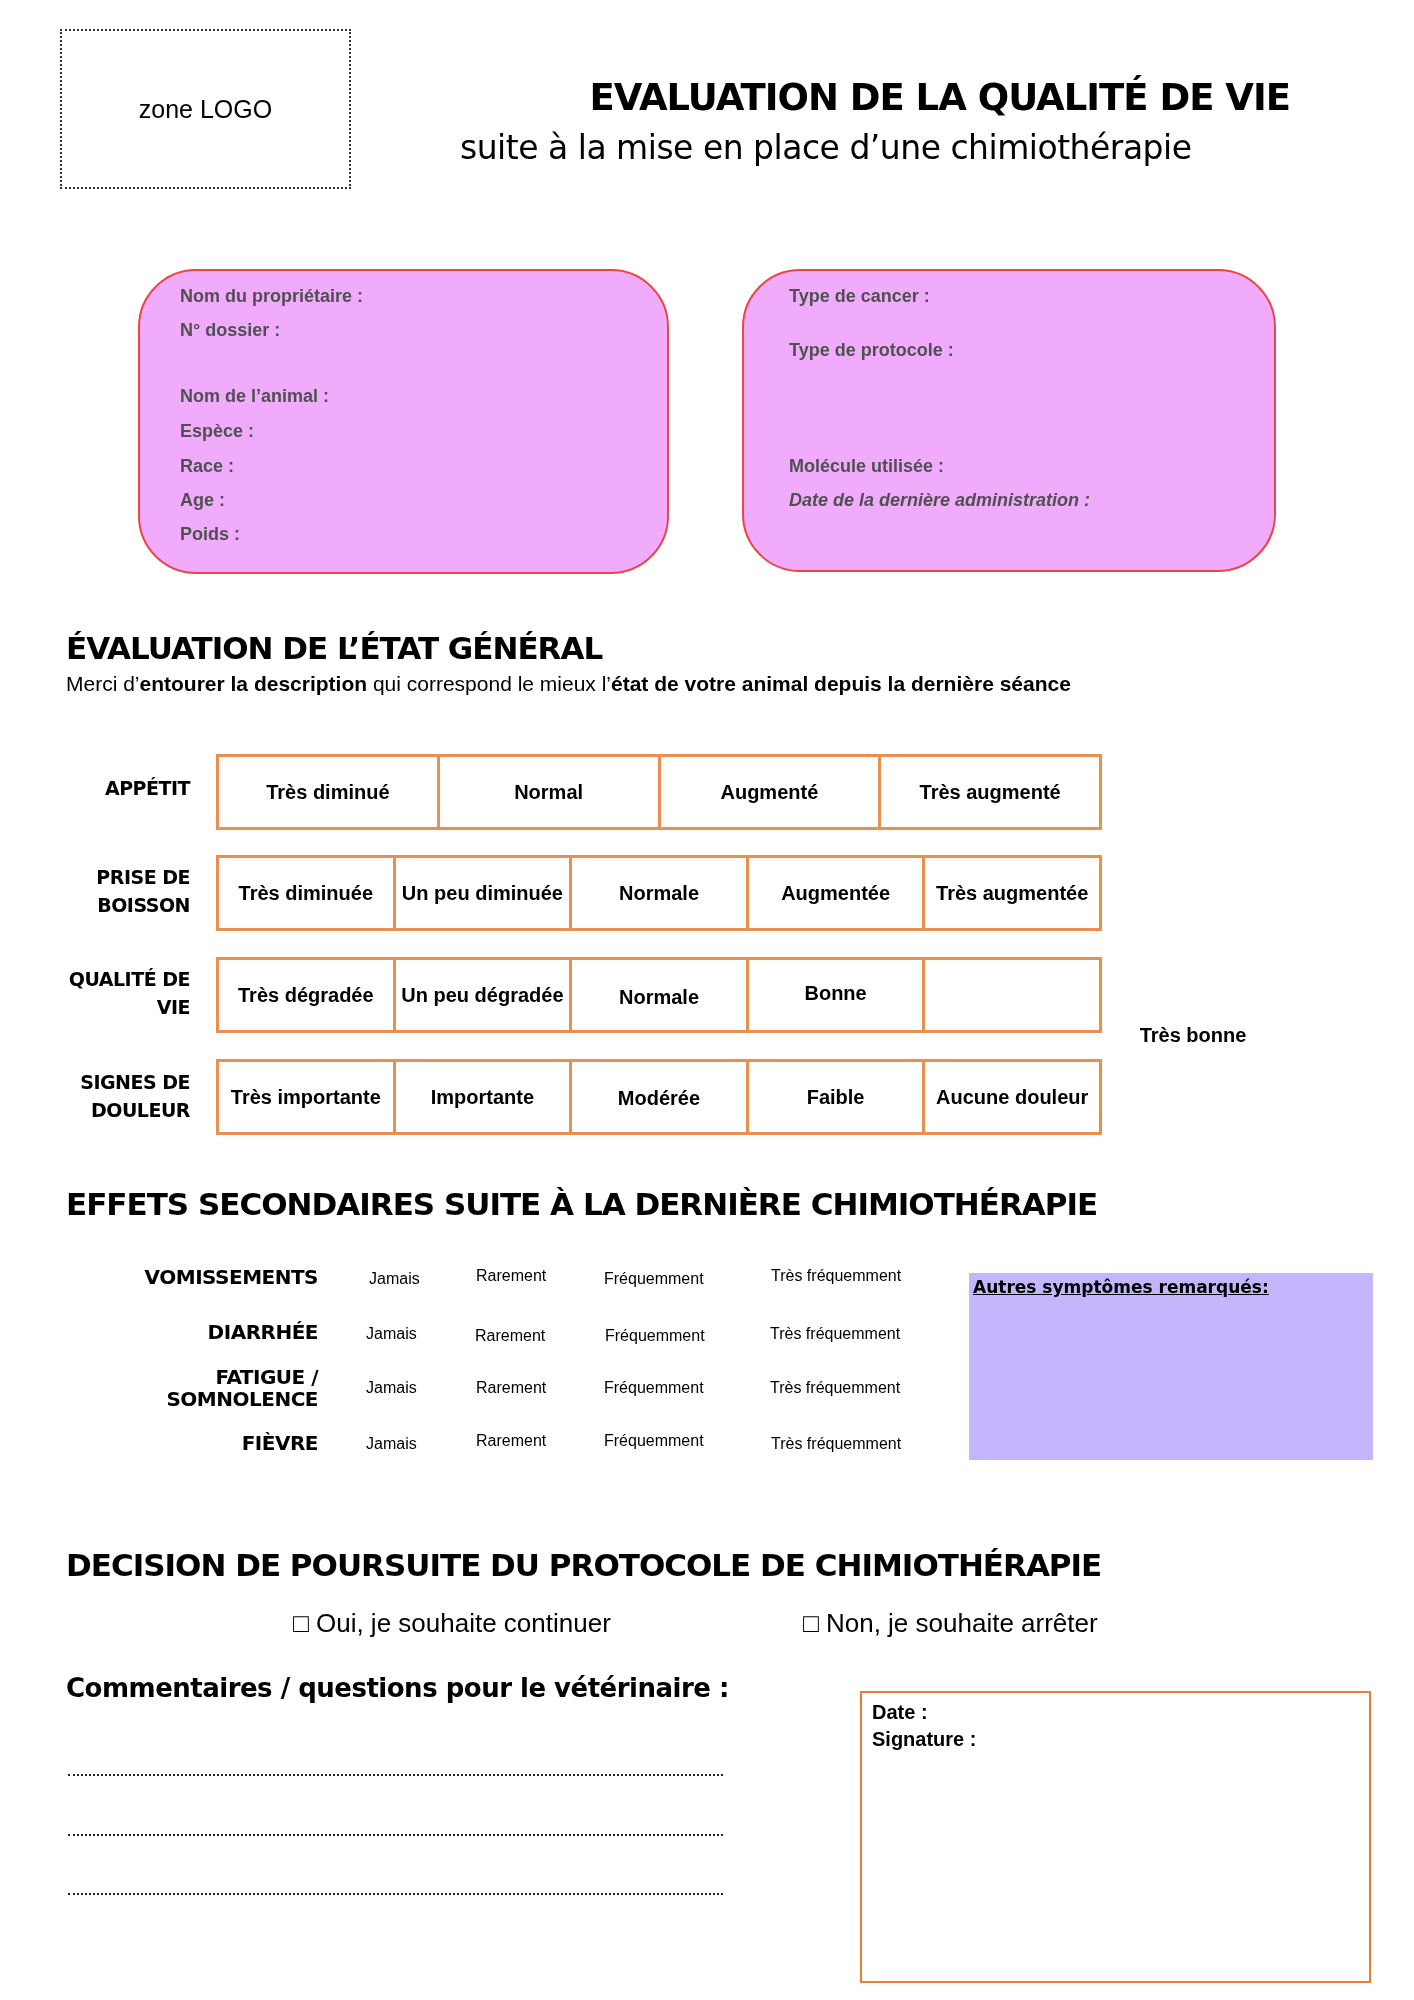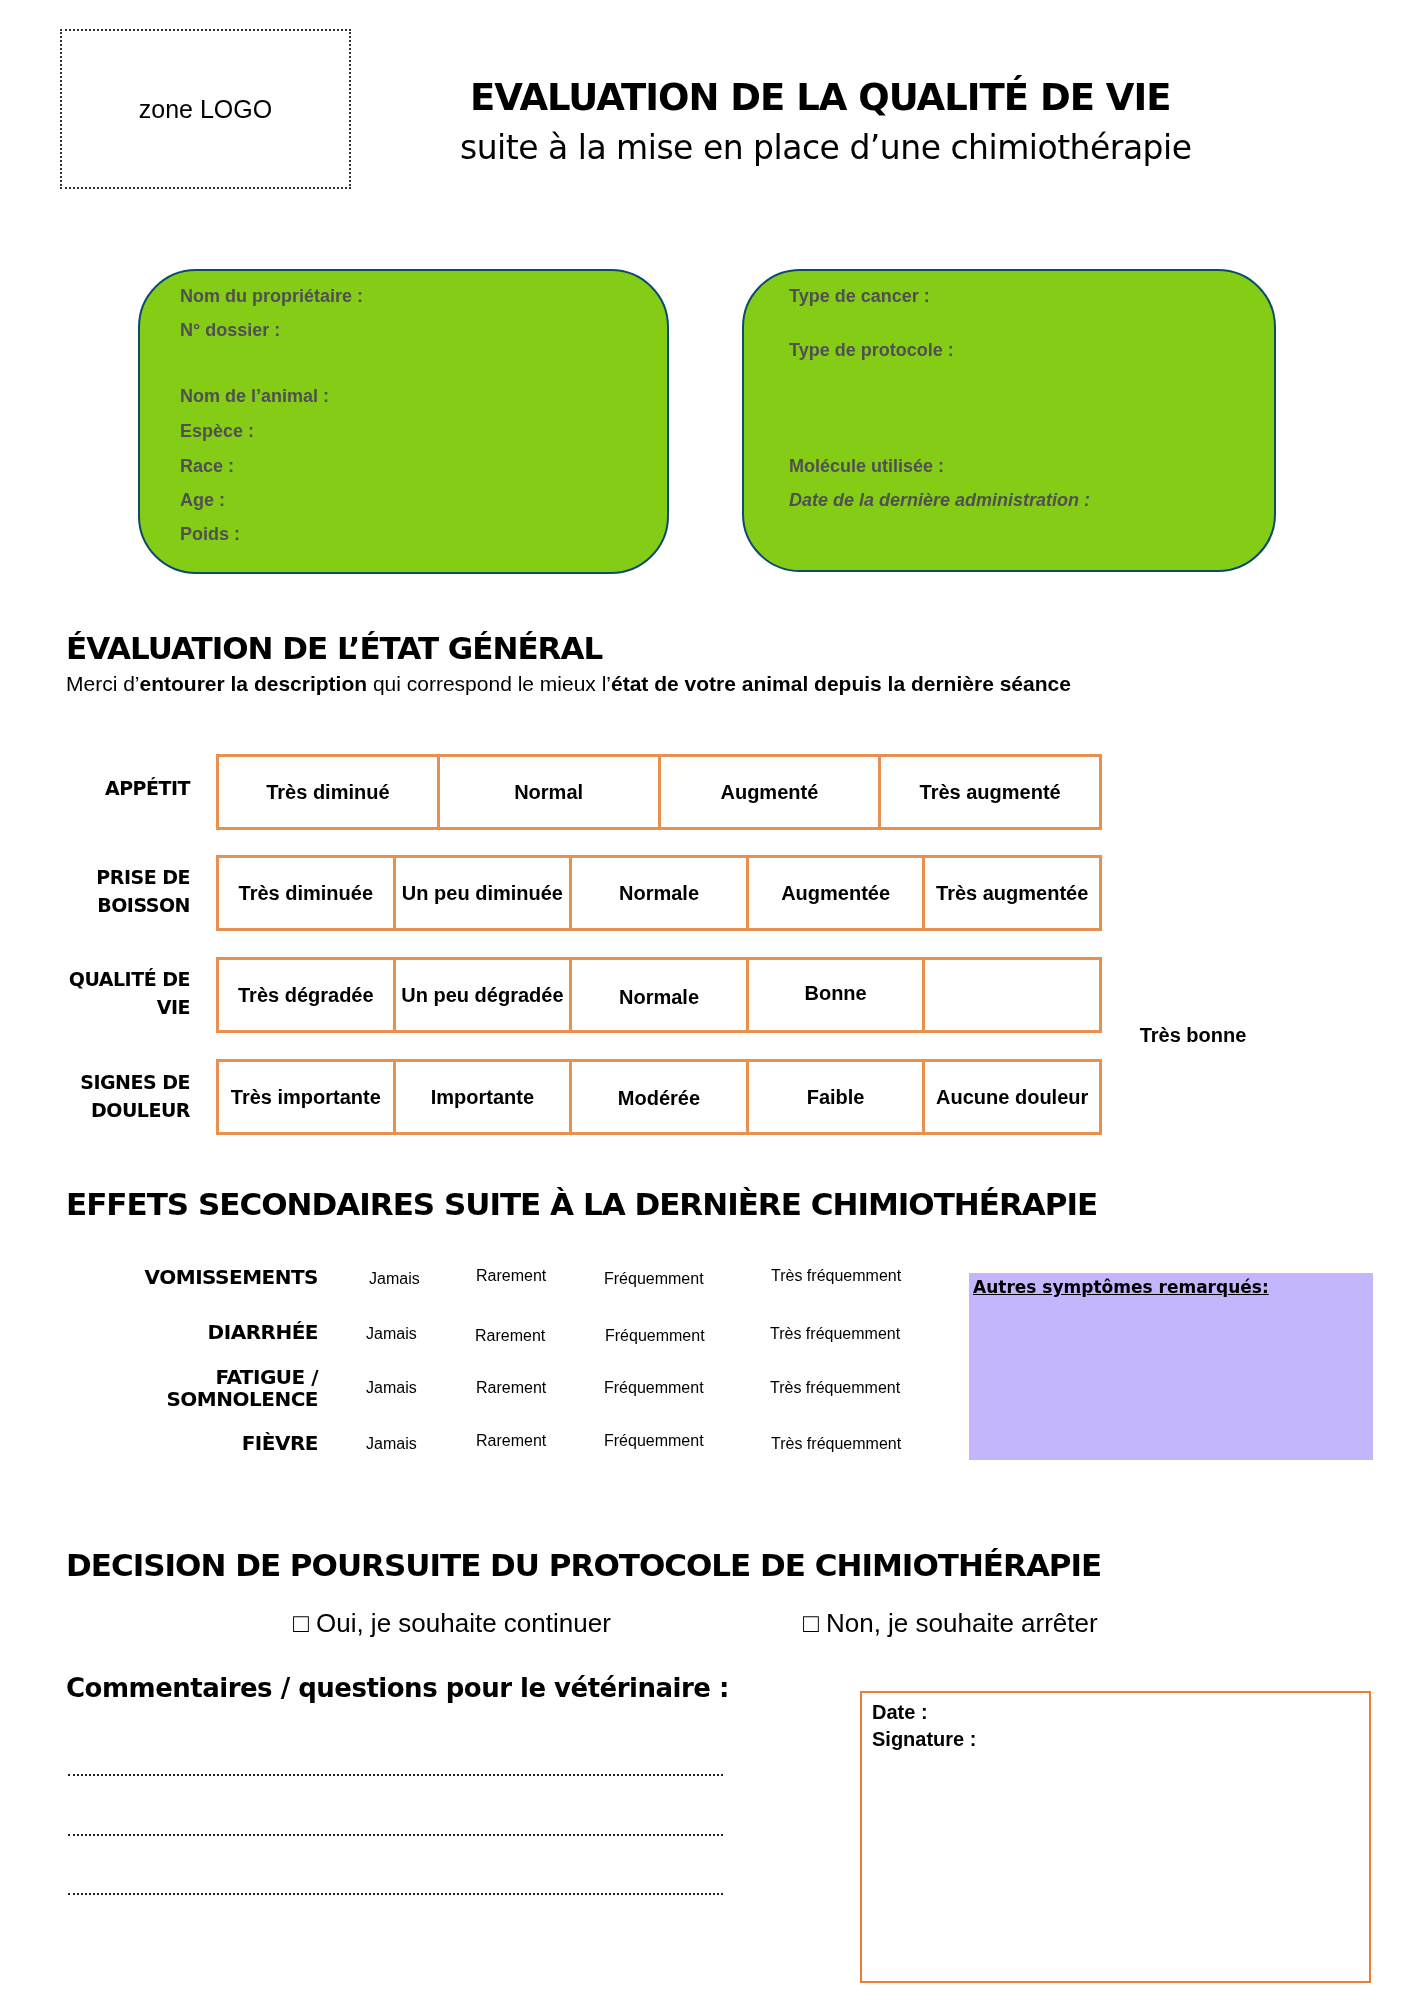--- a/index.html
+++ b/index.html
@@ -1,25 +1,25 @@
 <!DOCTYPE html>
 <html><head>
 <meta charset="utf-8">
 <style>
   html, body { margin: 0; padding: 0; background: #ffffff; }
   body { width: 1414px; height: 2000px; position: relative; overflow: hidden; font-family: "Liberation Sans", sans-serif; color: #000; }
   .abs { position: absolute; }
 
   
   .logo-box { left: 60px; top: 29px; width: 291px; height: 160px; border: 2px dotted #333; box-sizing: border-box; display: flex; align-items: center; justify-content: center; font-size: 25px; font-family: "Liberation Sans", sans-serif; }
-  .title { left: 470px; top: 76px; width: 820px; text-align: left; font-family: "DejaVu Sans", sans-serif; font-weight: bold; font-size: 37px; letter-spacing: -1px; }
+  .title { left: 470px; top: 76px; width: 820px; text-align: right; font-family: "DejaVu Sans", sans-serif; font-weight: bold; font-size: 37px; letter-spacing: -1px; }
   .subtitle { left: 460px; top: 128px; width: 840px; text-align: left; font-family: "DejaVu Sans", sans-serif; font-size: 33px; letter-spacing: -0.5px; }
 
   
-  .info-box { background: #84cc16; border: 2px solid #0c4a6e; border-radius: 58px; box-sizing: border-box; }
+  .info-box { background: #f0abfc; border: 2px solid #ef4444; border-radius: 58px; box-sizing: border-box; }
   .info-box-1 { left: 138px; top: 269px; width: 531px; height: 305px; }
   .info-box-2 { left: 742px; top: 269px; width: 534px; height: 303px; }
   .info-label { position: absolute; font-family: "Liberation Sans", sans-serif; font-weight: bold; font-size: 18px; color: #505050; white-space: nowrap; }
 
   
   .section-heading { font-family: "DejaVu Sans", sans-serif; font-weight: bold; font-size: 31px; letter-spacing: -1px; white-space: nowrap; }
   .instruction { font-size: 21px; white-space: nowrap; }
   .instruction b { font-weight: bold; }
 
   

